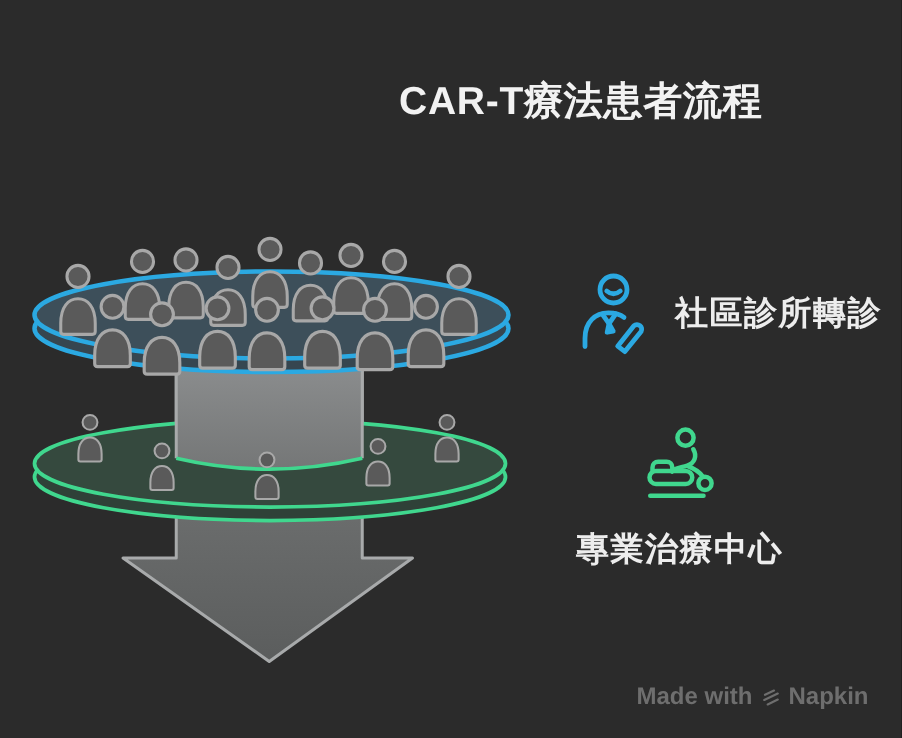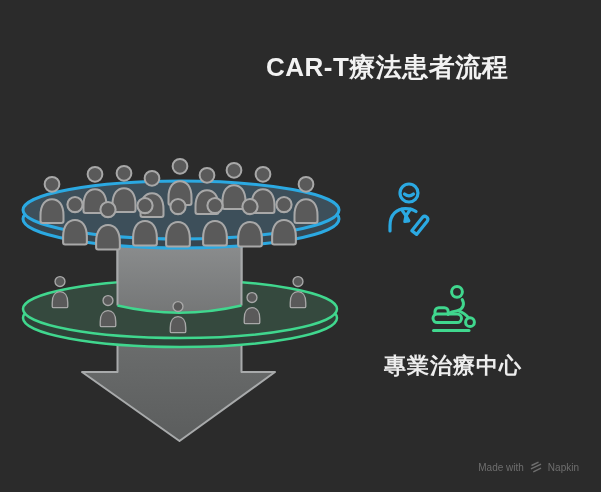--- a/index.html
+++ b/index.html
@@ -23,21 +23,21 @@
   .legend-item.referral{left:383px;top:181px;}
   .legend-item.treatment{left:384px;top:284px;flex-direction:column;}
   .legend-label{
     font-size:22px;font-weight:600;letter-spacing:1px;
     color:var(--legend-text,#EDEDED);white-space:nowrap;
   }
   .legend-icon{overflow:visible;flex:0 0 auto;}
   .watermark{
     position:absolute;right:22px;bottom:18px;
     display:flex;align-items:center;gap:5px;
-    font-size:10px;font-weight:400;
+    font-size:16px;font-weight:700;
     color:var(--watermark-text,#6E6E6E);
   }
 </style>
 </head>
 <body>
 
 <div class="canvas">
 
   <h1 class="title">CAR-T療法患者流程</h1>
 
@@ -104,20 +104,21 @@
 
   <div class="legend-item referral">
     <svg class="legend-icon" width="50" height="55" viewBox="0 0 50 55" fill="none" stroke="var(--top-disc-stroke,#2BA9E2)" stroke-width="3.2" stroke-linecap="round" stroke-linejoin="round">
       <circle cx="26" cy="12" r="9"></circle>
       <path d="M21.5,13 Q26,16.8 30.5,13"></path>
       <path d="M7,50 L7,44.5 C7,33.5 14,27.6 22.5,27.6 C27,27.6 30.5,28.6 33,30.6"></path>
       <path d="M18.5,28.4 L23,34.8 L27.5,28.2"></path>
       <path d="M23,34.8 L21.8,40.5 L25.8,39.8 Z"></path>
       <path d="M28.8,49.8 L39.6,36.2 A3.1,3.1 0 0 1 44.4,40 L33.6,53.4 L28.8,49.8 Z"></path>
     </svg>
+    <span class="legend-label">社區診所轉診</span>
   </div>
 
   <div class="legend-item treatment">
     <svg class="legend-icon" width="48" height="50" viewBox="0 0 48 50" fill="none" stroke="var(--bottom-disc-stroke,#40D78E)" stroke-width="3" stroke-linecap="round" stroke-linejoin="round">
       <circle cx="28" cy="7.8" r="5.4"></circle>
       <path d="M33.2,15.5 C35.8,20 34.2,24.6 29.2,26.4 C25,27.9 21.5,27.2 19,30.4"></path>
       <path d="M29.5,26.8 C33.8,28.4 37.4,30.8 39.4,33.6"></path>
       <circle cx="41" cy="38.2" r="4.4"></circle>
       <path d="M6,30 L6,27.6 C6,25.4 7.6,23.8 9.8,23.8 L15.4,23.8 C17.6,23.8 19.2,25.4 19.2,27.6 L19.2,30"></path>
       <rect x="4" y="30" width="28.5" height="8.6" rx="4.3"></rect>

